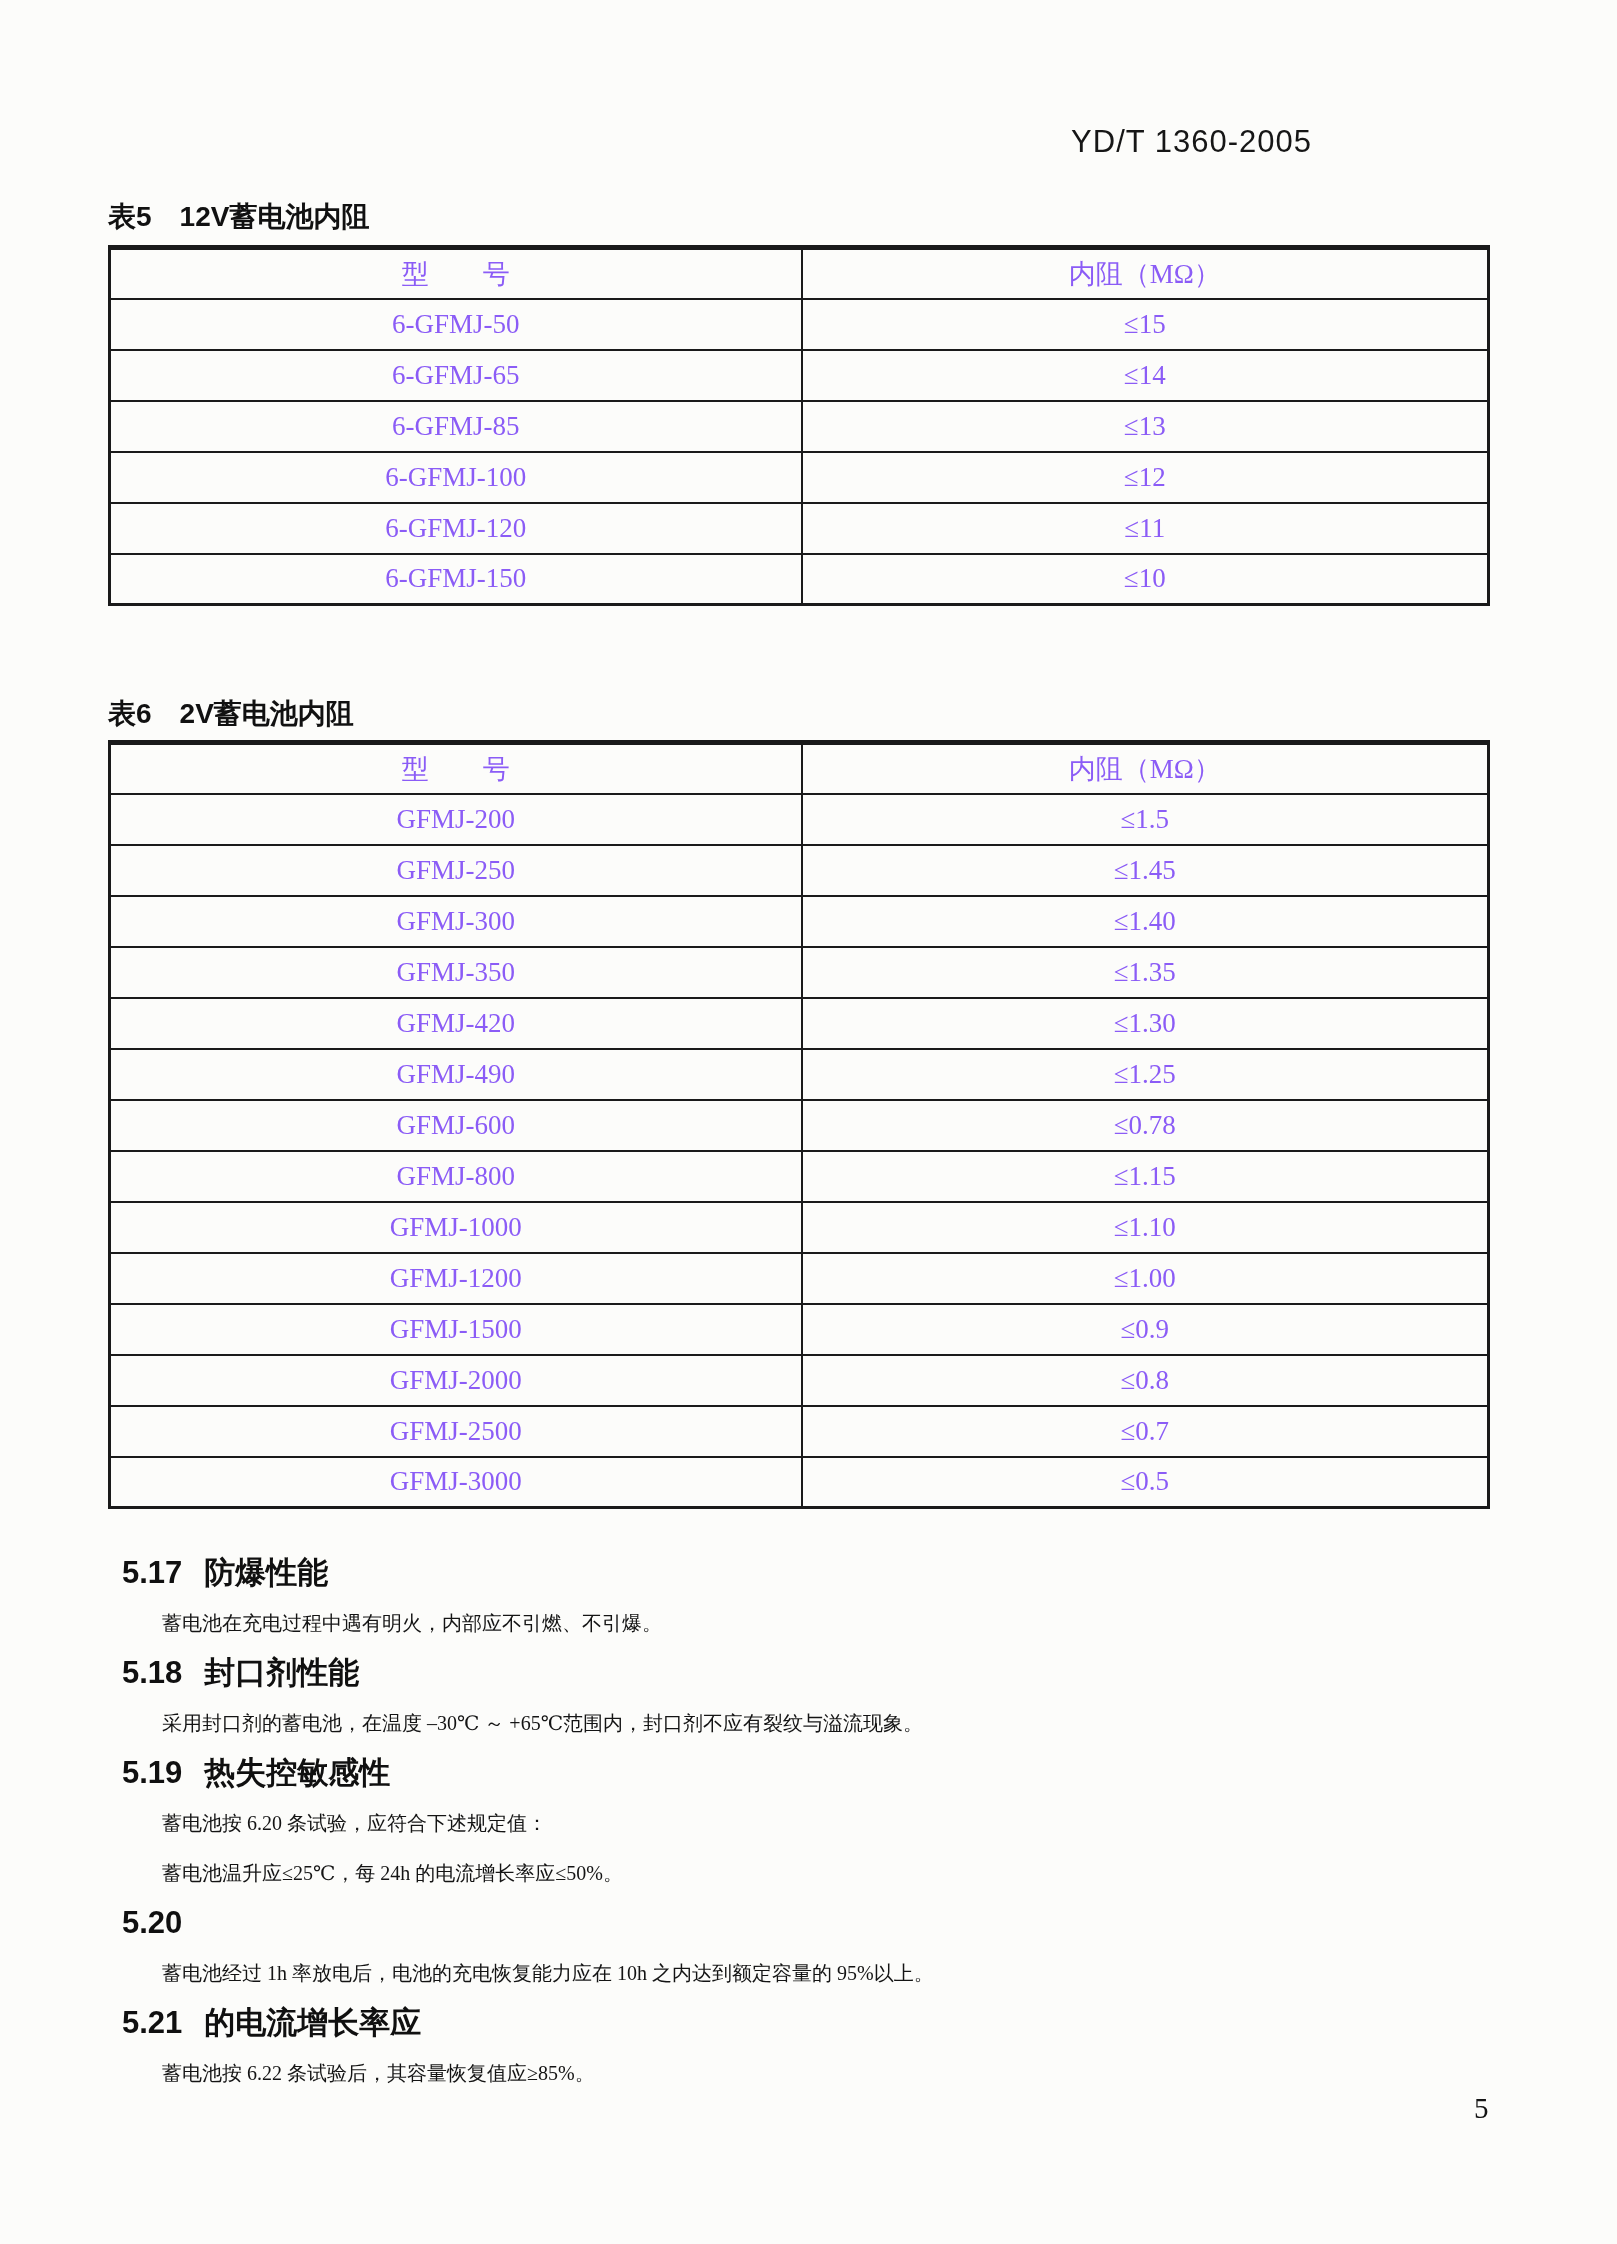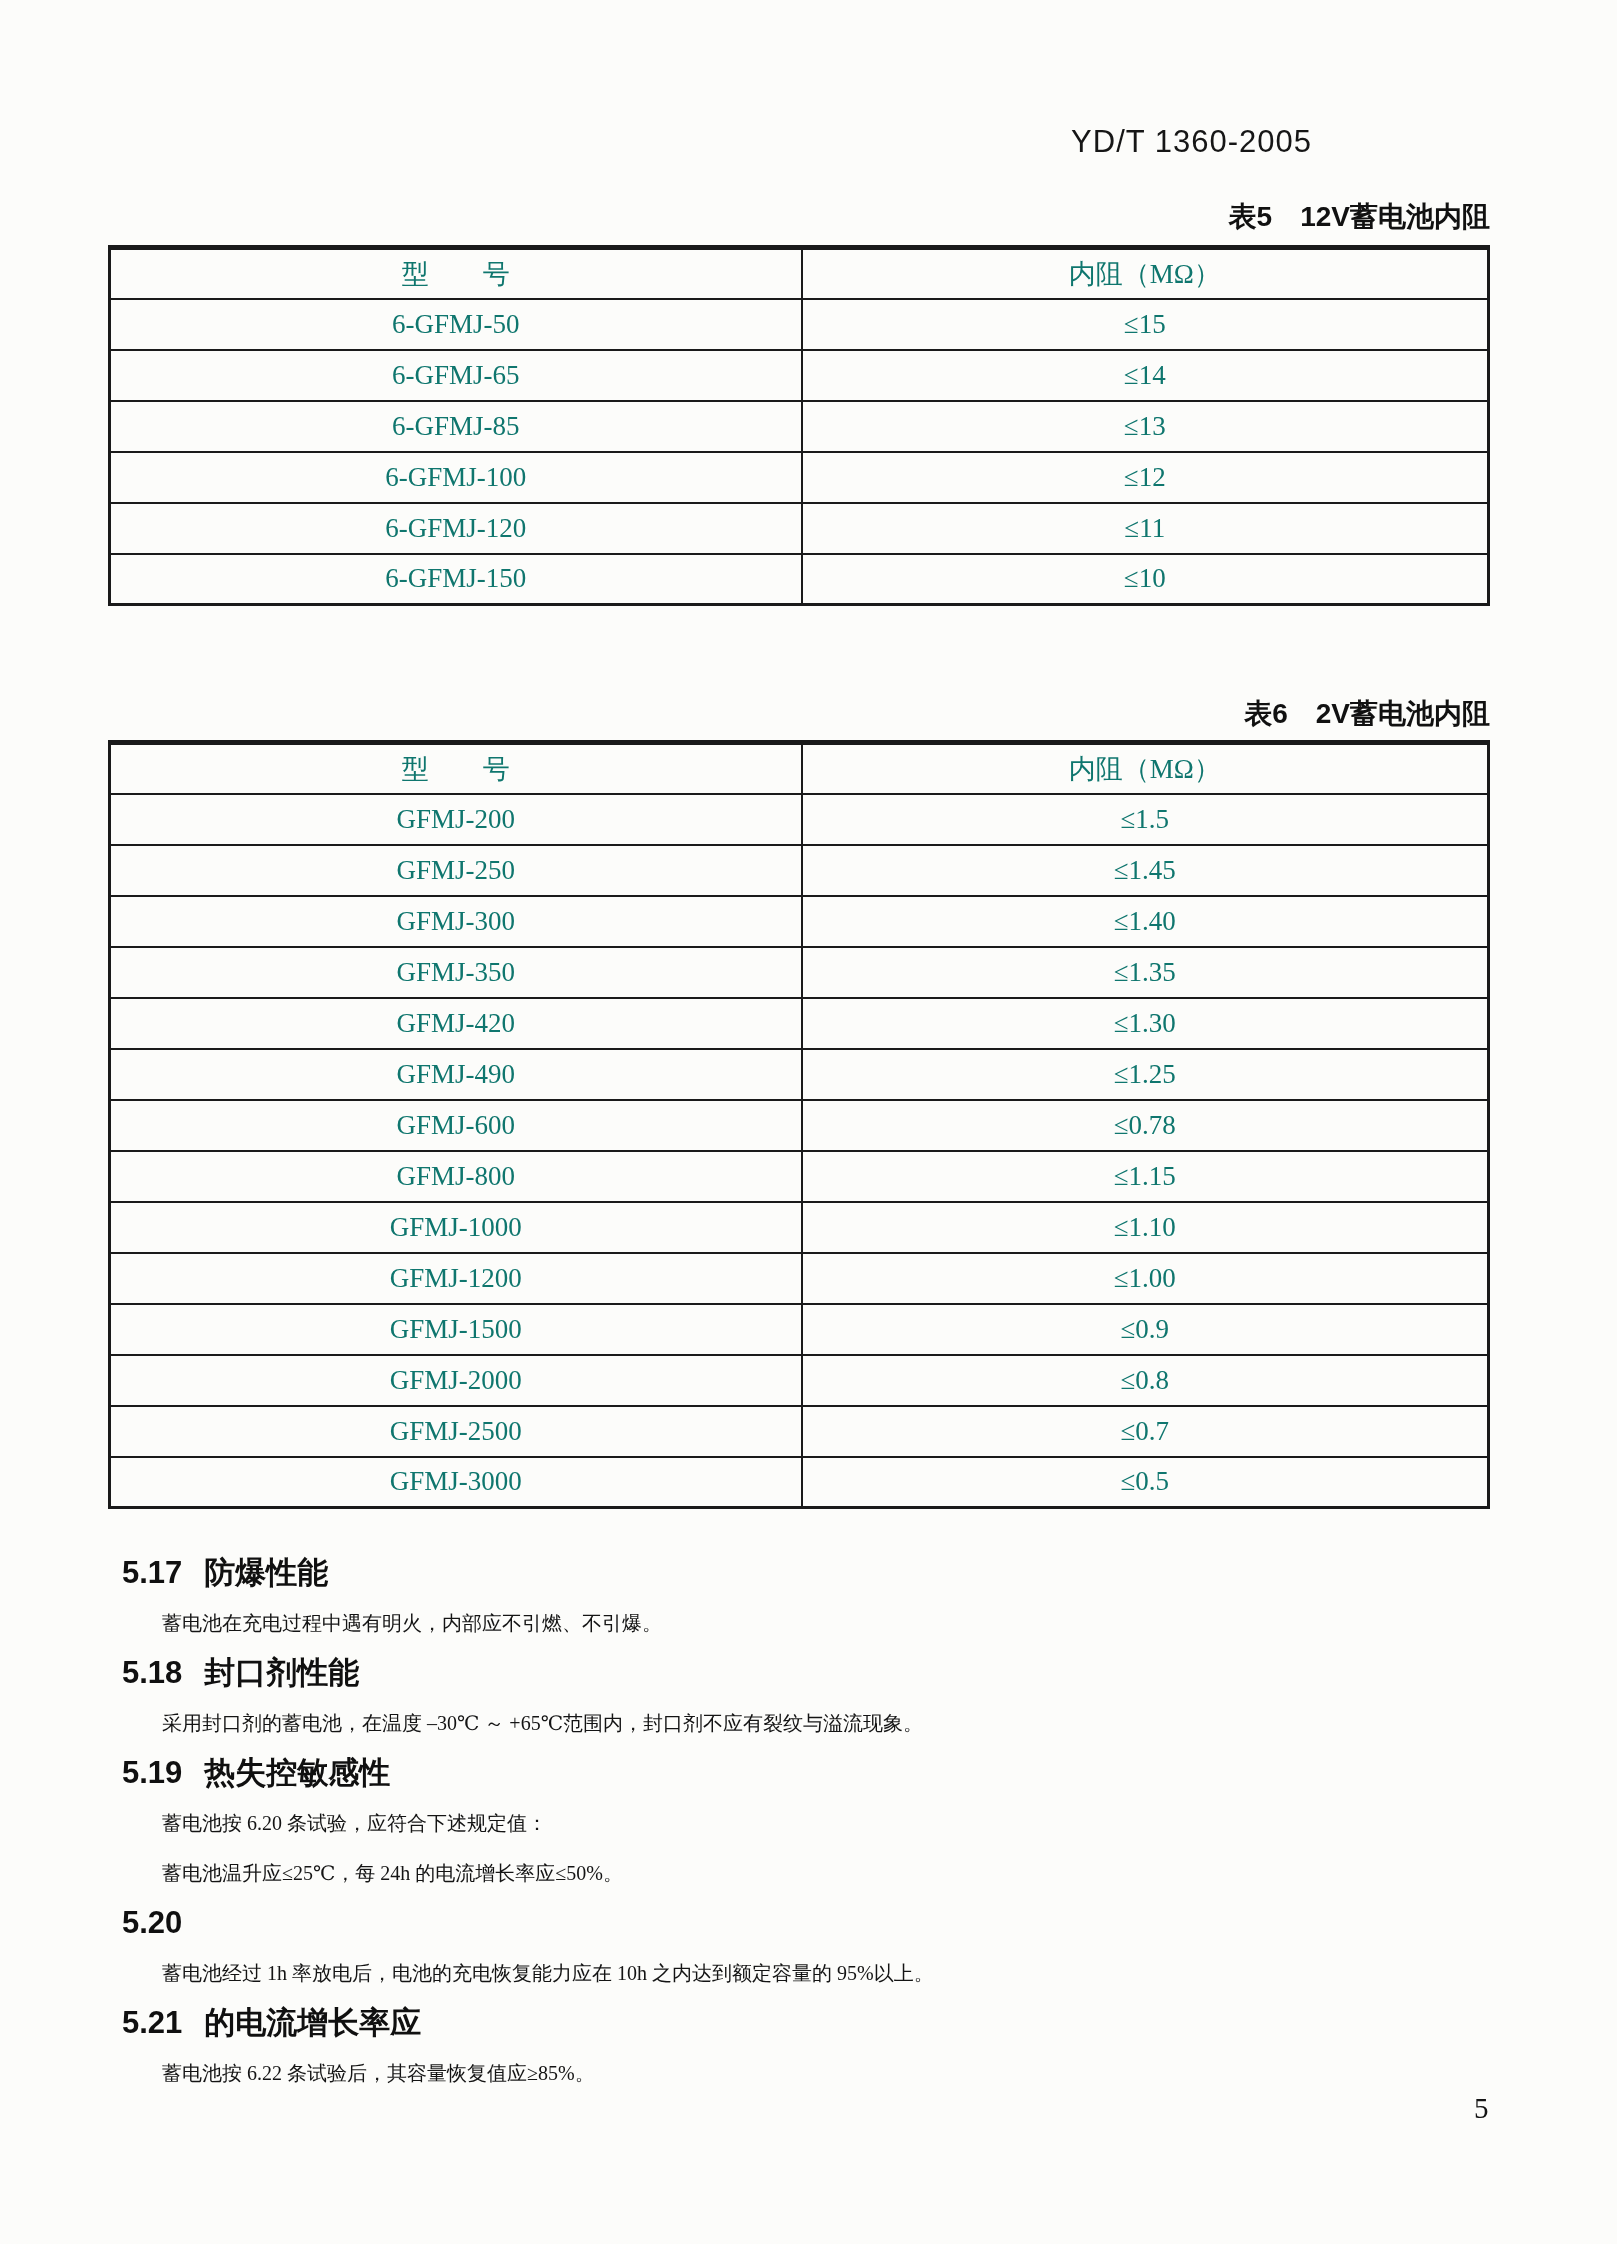--- a/index.html
+++ b/index.html
@@ -16,33 +16,33 @@
     position:absolute;
     top:124px; left:0; width:1312px;
     text-align:right;
     font-family:"Liberation Sans","DejaVu Sans",sans-serif;
     font-size:31px; letter-spacing:1px;
     color:#161616;
   }
   .table-title {
     position:absolute;
     left:108px; width:1382px;
-    text-align:right;
+    text-align:left;
     font-family:"Liberation Sans","DejaVu Sans",sans-serif;
     font-weight:bold;
     font-size:28px;
     color:#111;
   }
   table.std-table {
     position:absolute;
     left:108px; width:1382px;
     border-collapse:collapse;
     table-layout:fixed;
     font-size:27px;
-    color:#0f766e;
+    color:#8b5cf6;
     border:3px solid #1a1a1a;
     border-top-width:5px;
   }
   table.std-table col.c1 { width:692px; }
   table.std-table th, table.std-table td {
     border:2px solid #1a1a1a;
     text-align:center;
     vertical-align:middle;
     height:51px;
     font-weight:normal;

